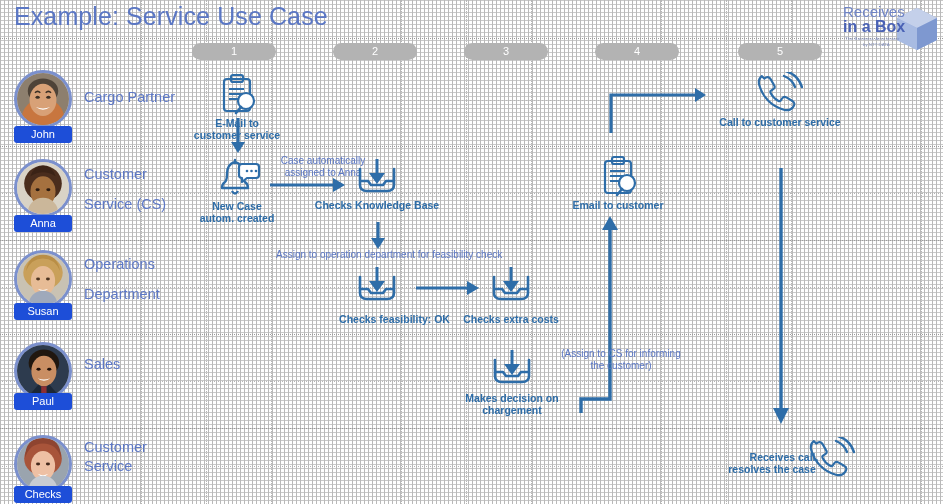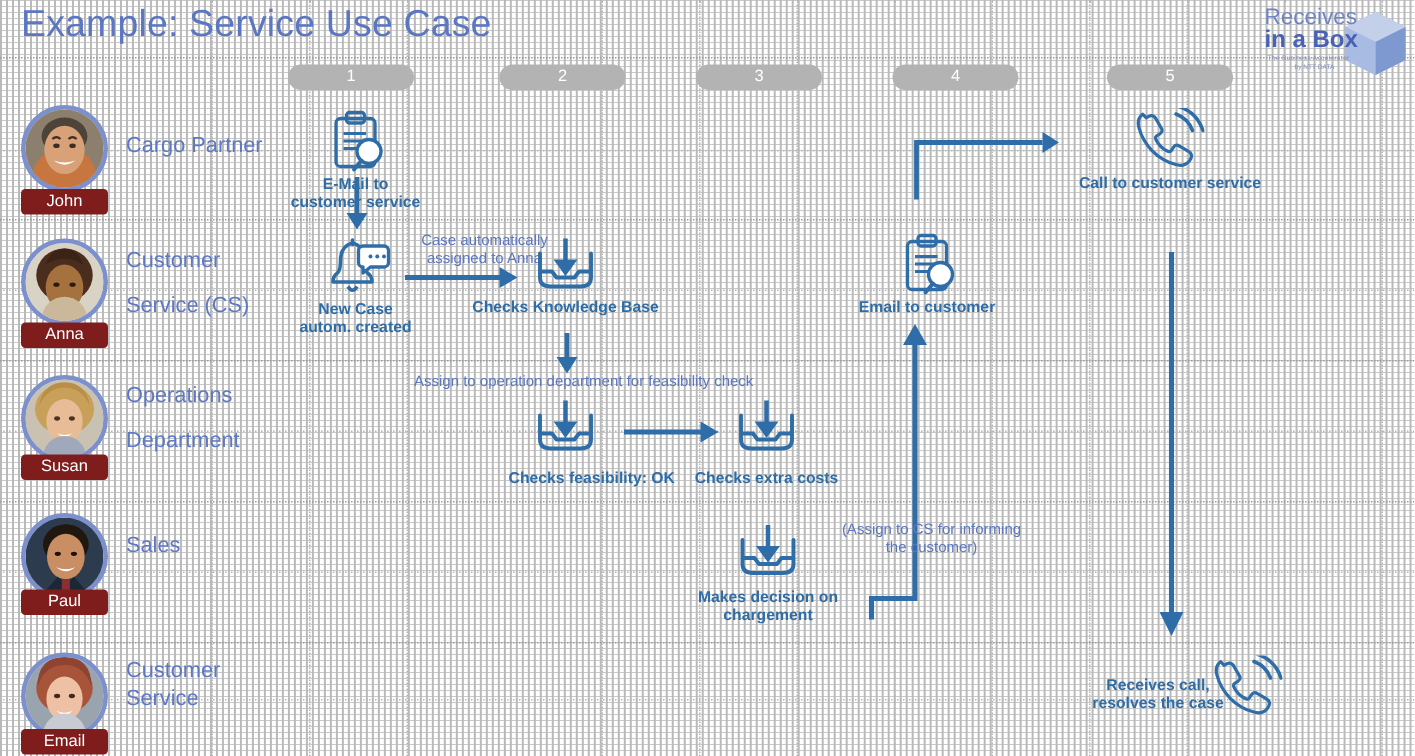--- a/index.html
+++ b/index.html
@@ -106,21 +106,21 @@
     overflow:hidden;
     background:#cdd4e7;
   }
   .avatar .face{
     position:absolute; left:0; top:0; width:100%; height:100%;
   }
   .name-tag{
     position:absolute;
     left:14px;
     width:58px; height:17px;
-    background:#7f1d1d;
+    background:#1d4ed8;
     border-radius:3px;
     color:#ffffff;
     font-size:11px;
     line-height:17px;
     text-align:center;
   }
 
   
   .node{ position:absolute; }
   .node .cap{
@@ -451,33 +451,33 @@
       <rect width="58" height="58" fill="#9aa4ae"></rect>
       <ellipse cx="29" cy="23" rx="21" ry="19" fill="#a8543a"></ellipse>
       <ellipse cx="29" cy="31" rx="13.5" ry="16.5" fill="#eec0a4"></ellipse>
       <path d="M9 22 q5 -16 20 -16 q15 0 20 16 q0 -22 -20 -22 q-20 0 -20 22 Z" fill="#8e4430"></path>
       <ellipse cx="23.5" cy="29" rx="2.3" ry="1.6" fill="#43281c"></ellipse>
       <ellipse cx="34.5" cy="29" rx="2.3" ry="1.6" fill="#43281c"></ellipse>
       <path d="M23 40 Q29 46 35 40 Q29 43 23 40 Z" fill="#ffffff"></path>
       <circle cx="29" cy="58" r="16" fill="#c8ccd2"></circle>
     </svg>
   </div>
-  <div class="name-tag" style="top:486px;">Email</div>
+  <div class="name-tag" style="top:486px;">Checks</div>
   <div class="lane-role" style="top:438px;">
     <div>Customer</div>
     <div style="">Service</div>
   </div>
 
   <div class="node" style="left:832px; top:437px;">
     <span class="ico">
       <svg width="46" height="44" viewBox="0 0 46 44">
         <path d="M10 8 q5 -4 8 1 l4 7 q2 3 -1 5 l-3 2 q-1 1 0 3 q3 6 9 9 q2 1 3 0 l2 -3 q2 -3 5 -1 l7 4 q5 3 1 8 q-4 5 -11 3 q-11 -3 -19 -11 q-8 -8 -11 -19 q-2 -7 3 -11 z" transform="translate(-1,0) scale(0.82)" fill="none" stroke="#2e6da8" stroke-width="2.6" stroke-linejoin="round"></path>
         <path d="M27 4 q8 3 11 11" fill="none" stroke="#2e6da8" stroke-width="2.4" stroke-linecap="round"></path>
         <path d="M29 -1 q12 4 16 16" fill="none" stroke="#2e6da8" stroke-width="2.4" stroke-linecap="round"></path>
       </svg>
     </span>
   </div>
   <div class="node" style="left:772px; top:437px;">
-    <div class="cap" style="top:14px;">Receives call,</div>
+    <div class="cap" style="top:14px;padding-left:24px;">Receives call,</div>
     <div class="cap" style="top:26px;">resolves the case</div>
   </div>
 
 </div>
 
 </body></html>

